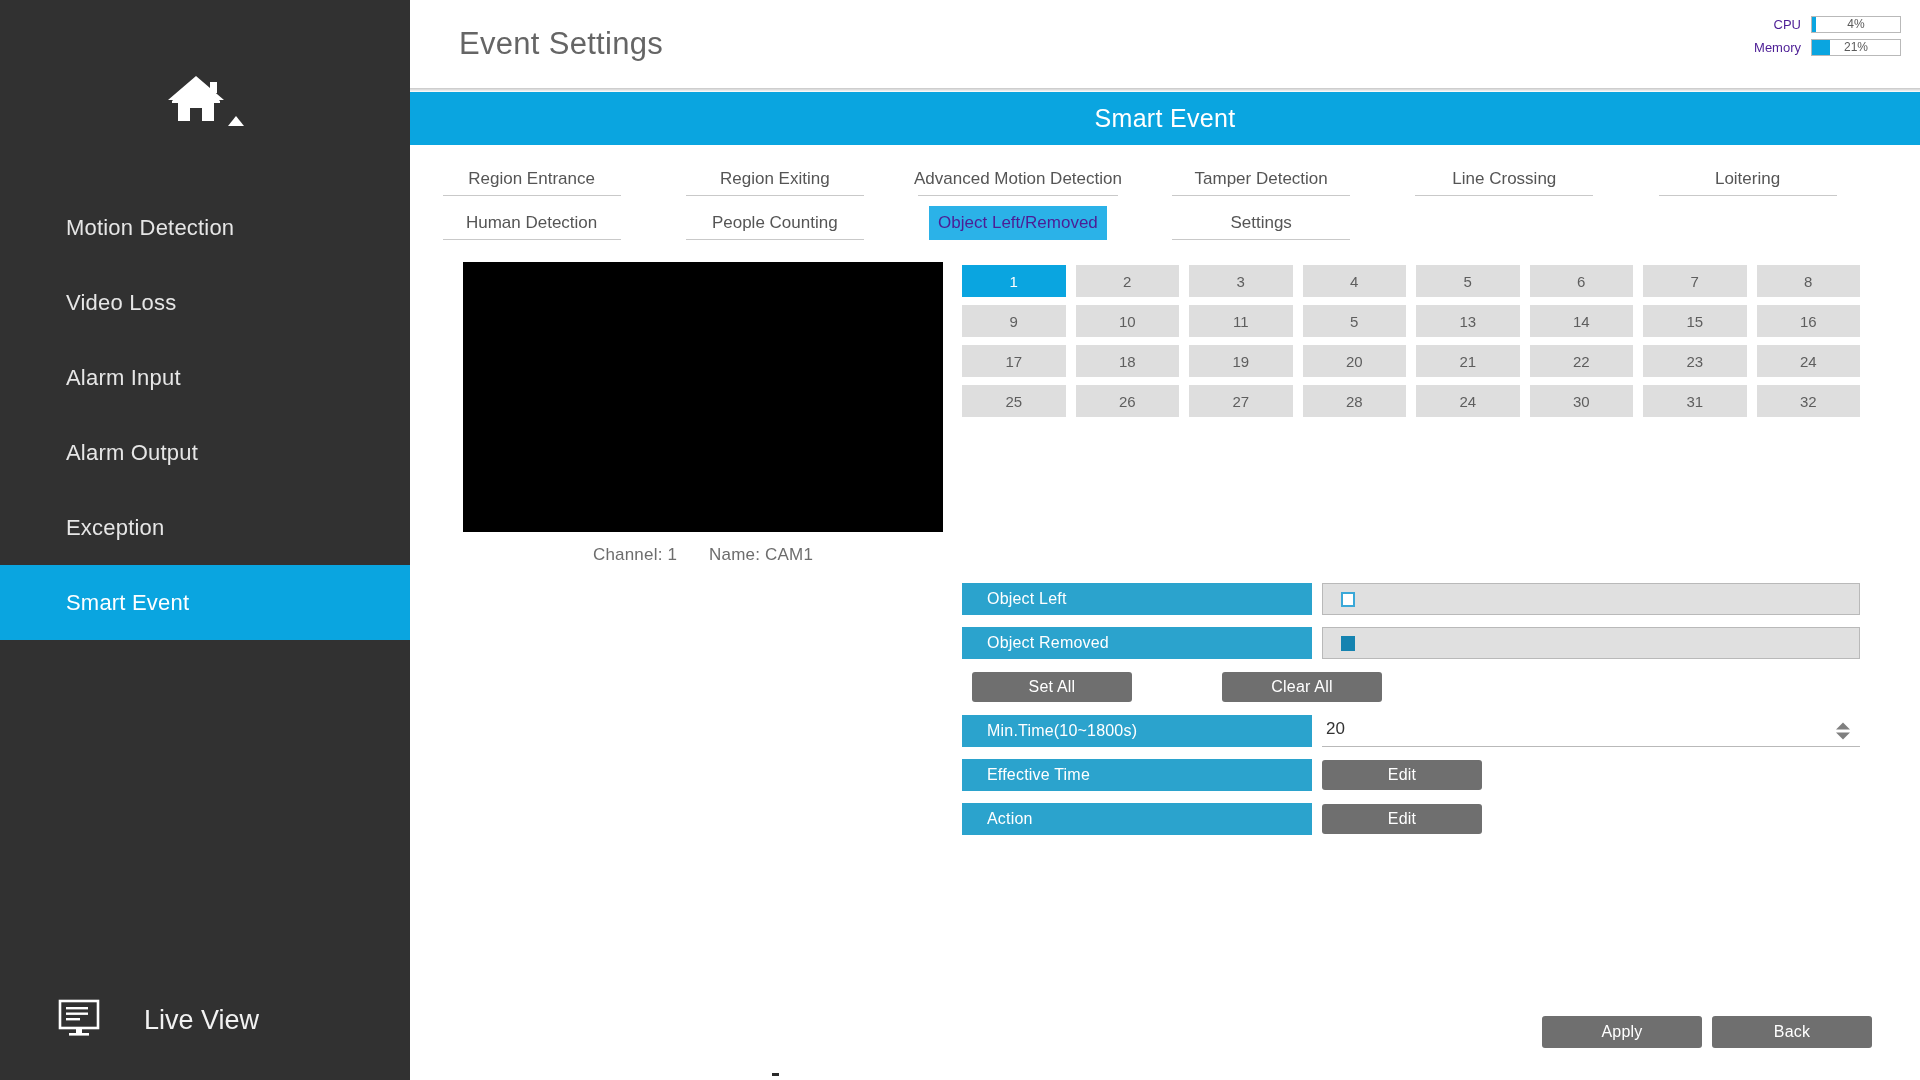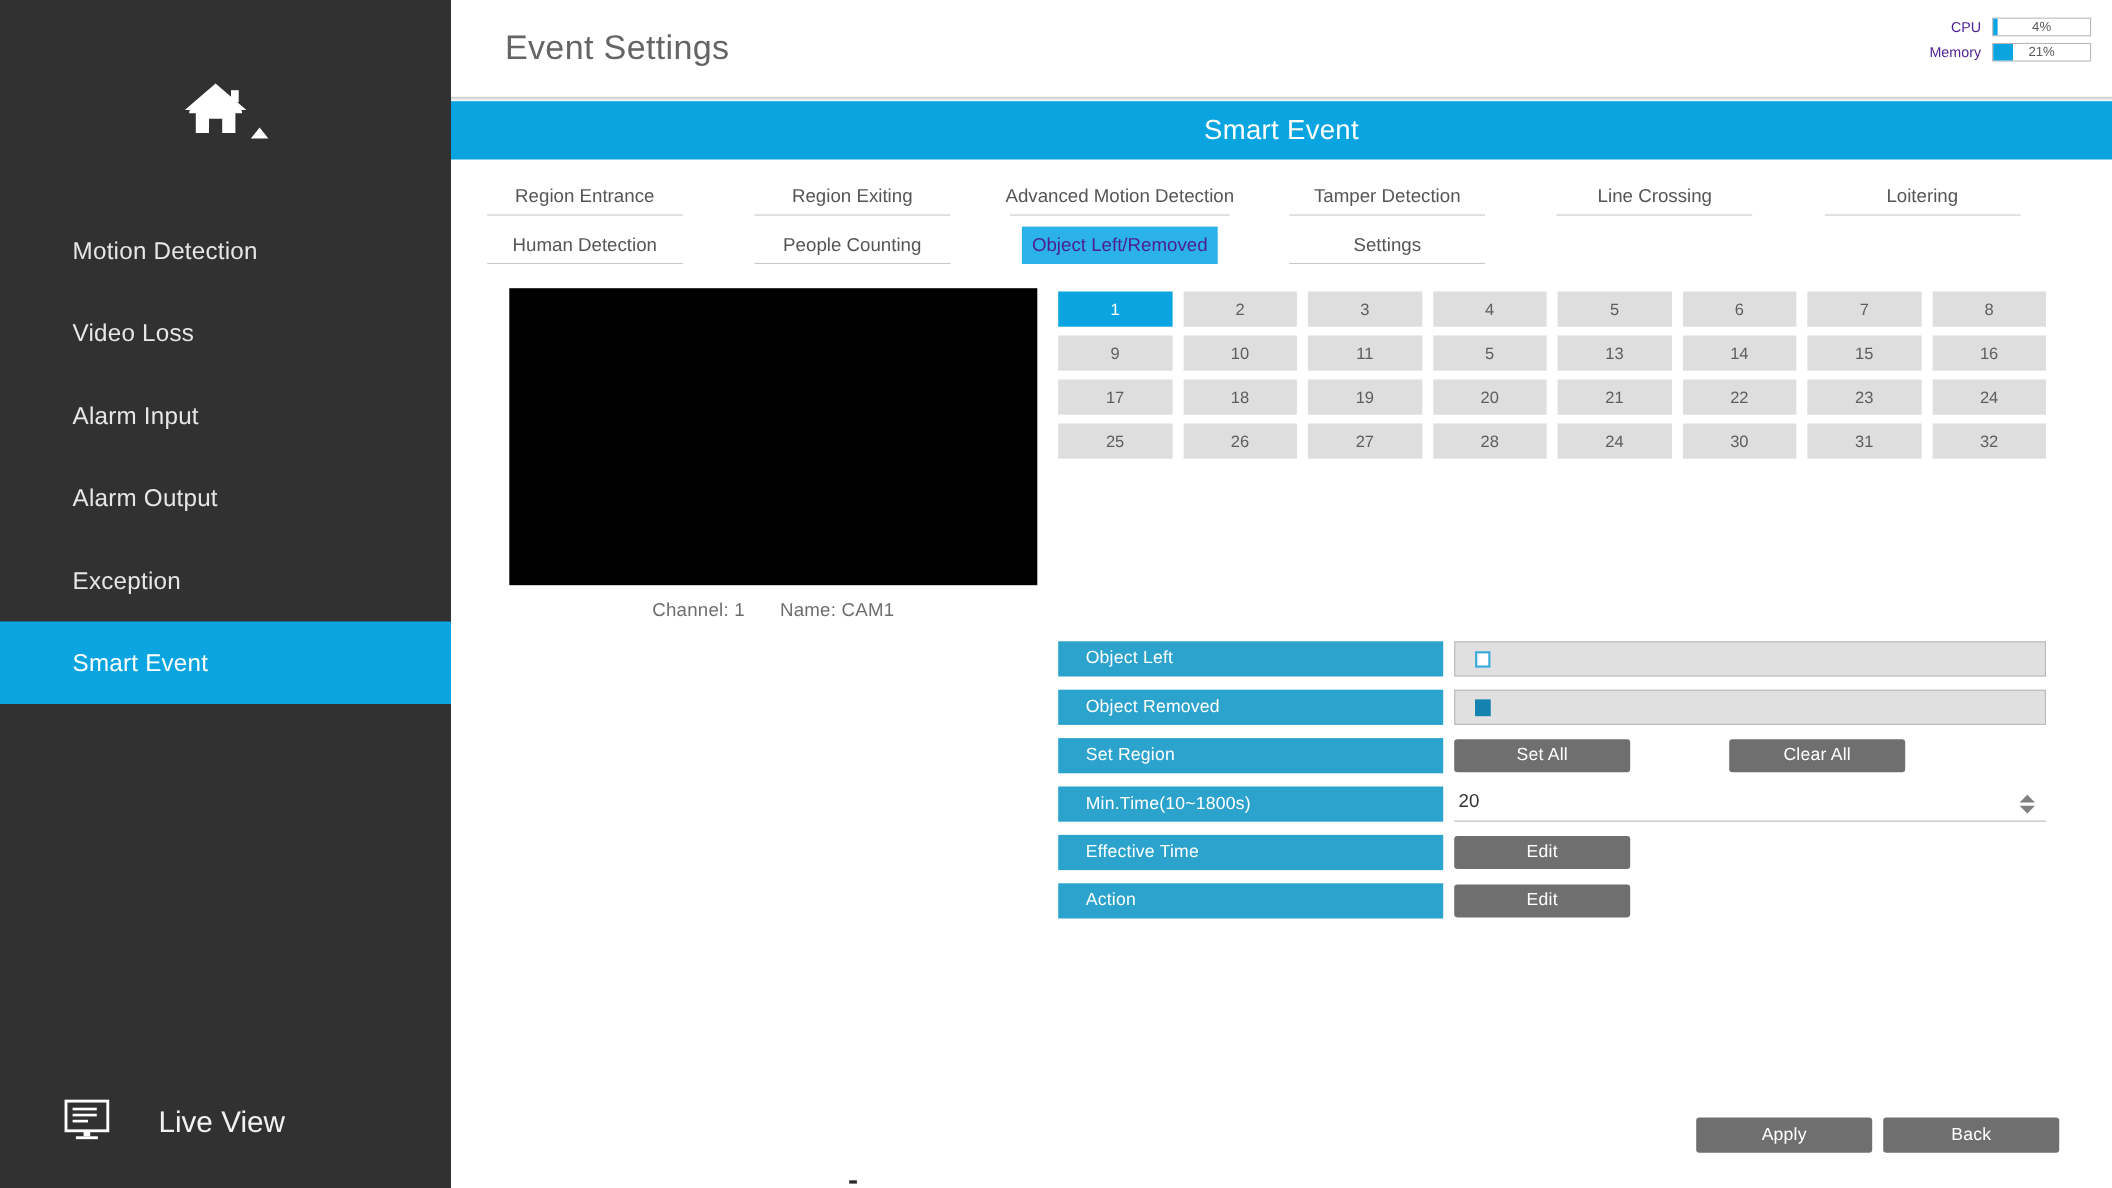--- a/index.html
+++ b/index.html
@@ -513,21 +513,20 @@
     </div>
 
     <div class="srow">
       <div class="srow-label">Object Removed</div>
       <div class="srow-value boxed">
         <span class="checkbox checked" id="cb-object-removed"></span>
       </div>
     </div>
 
     <div class="srow">
-      <div class="srow-label">Set Region</div>
       <div class="srow-value">
         <button class="gbtn w160">Set All</button>
         <button class="gbtn w160 second">Clear All</button>
       </div>
     </div>
 
     <div class="srow">
       <div class="srow-label">Min.Time(10~1800s)</div>
       <div class="srow-value">
         <div class="num-wrap">

